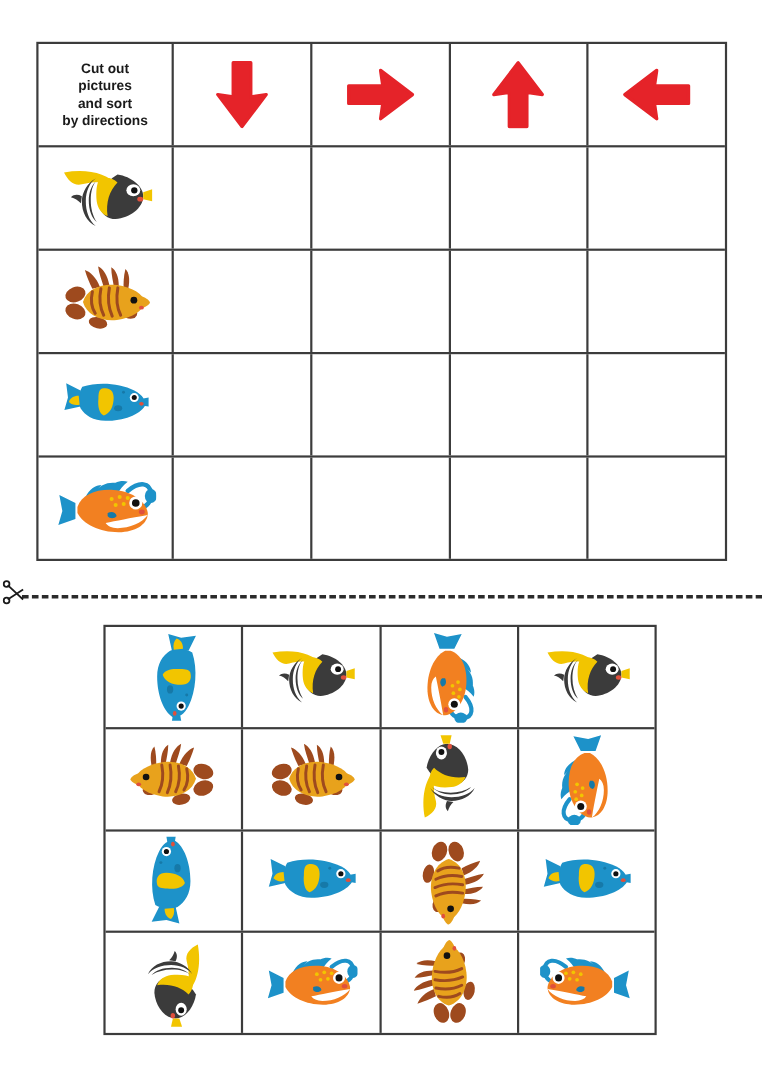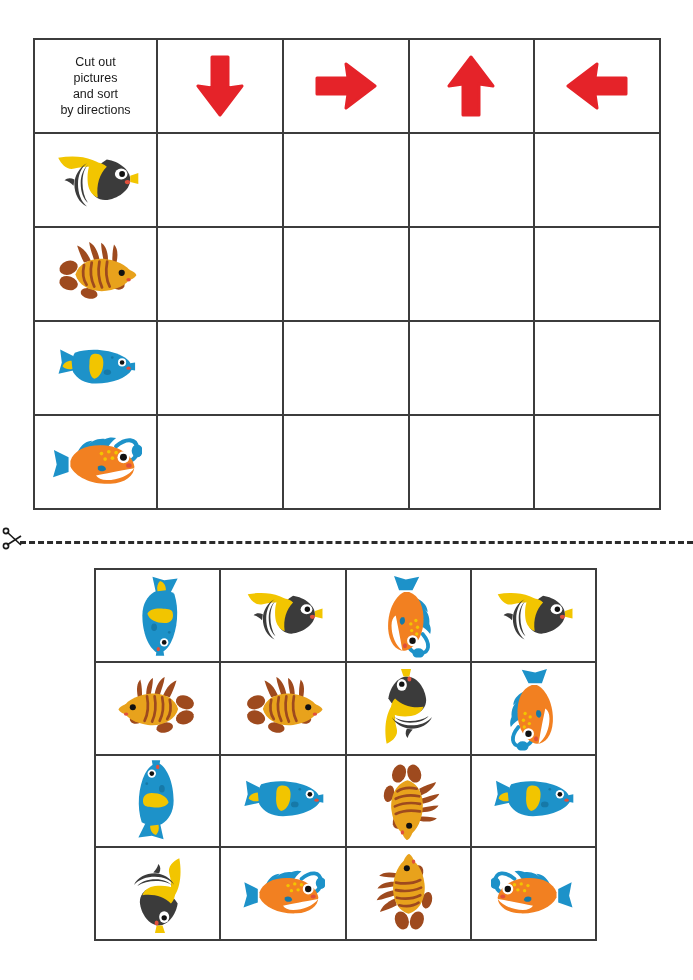--- a/index.html
+++ b/index.html
@@ -39,21 +39,21 @@
     box-sizing: border-box;
     display: flex;
     align-items: center;
     justify-content: center;
     position: relative;
   }
   .sort-cell:last-child { border-right: none; }
   .col-label { flex: 0 0 123px; }
   .col-drop  { flex: 1 1 0; }
 
-  #header-row { flex: 0 0 94px; }
+  #header-row { flex: 0 0 94px; font-weight: bold; }
 
   .instructions {
     font-size: 12.5px;
     line-height: 16px;
     color: #1a1a1a;
     text-align: center;
     white-space: pre-line;
   }
 
   

